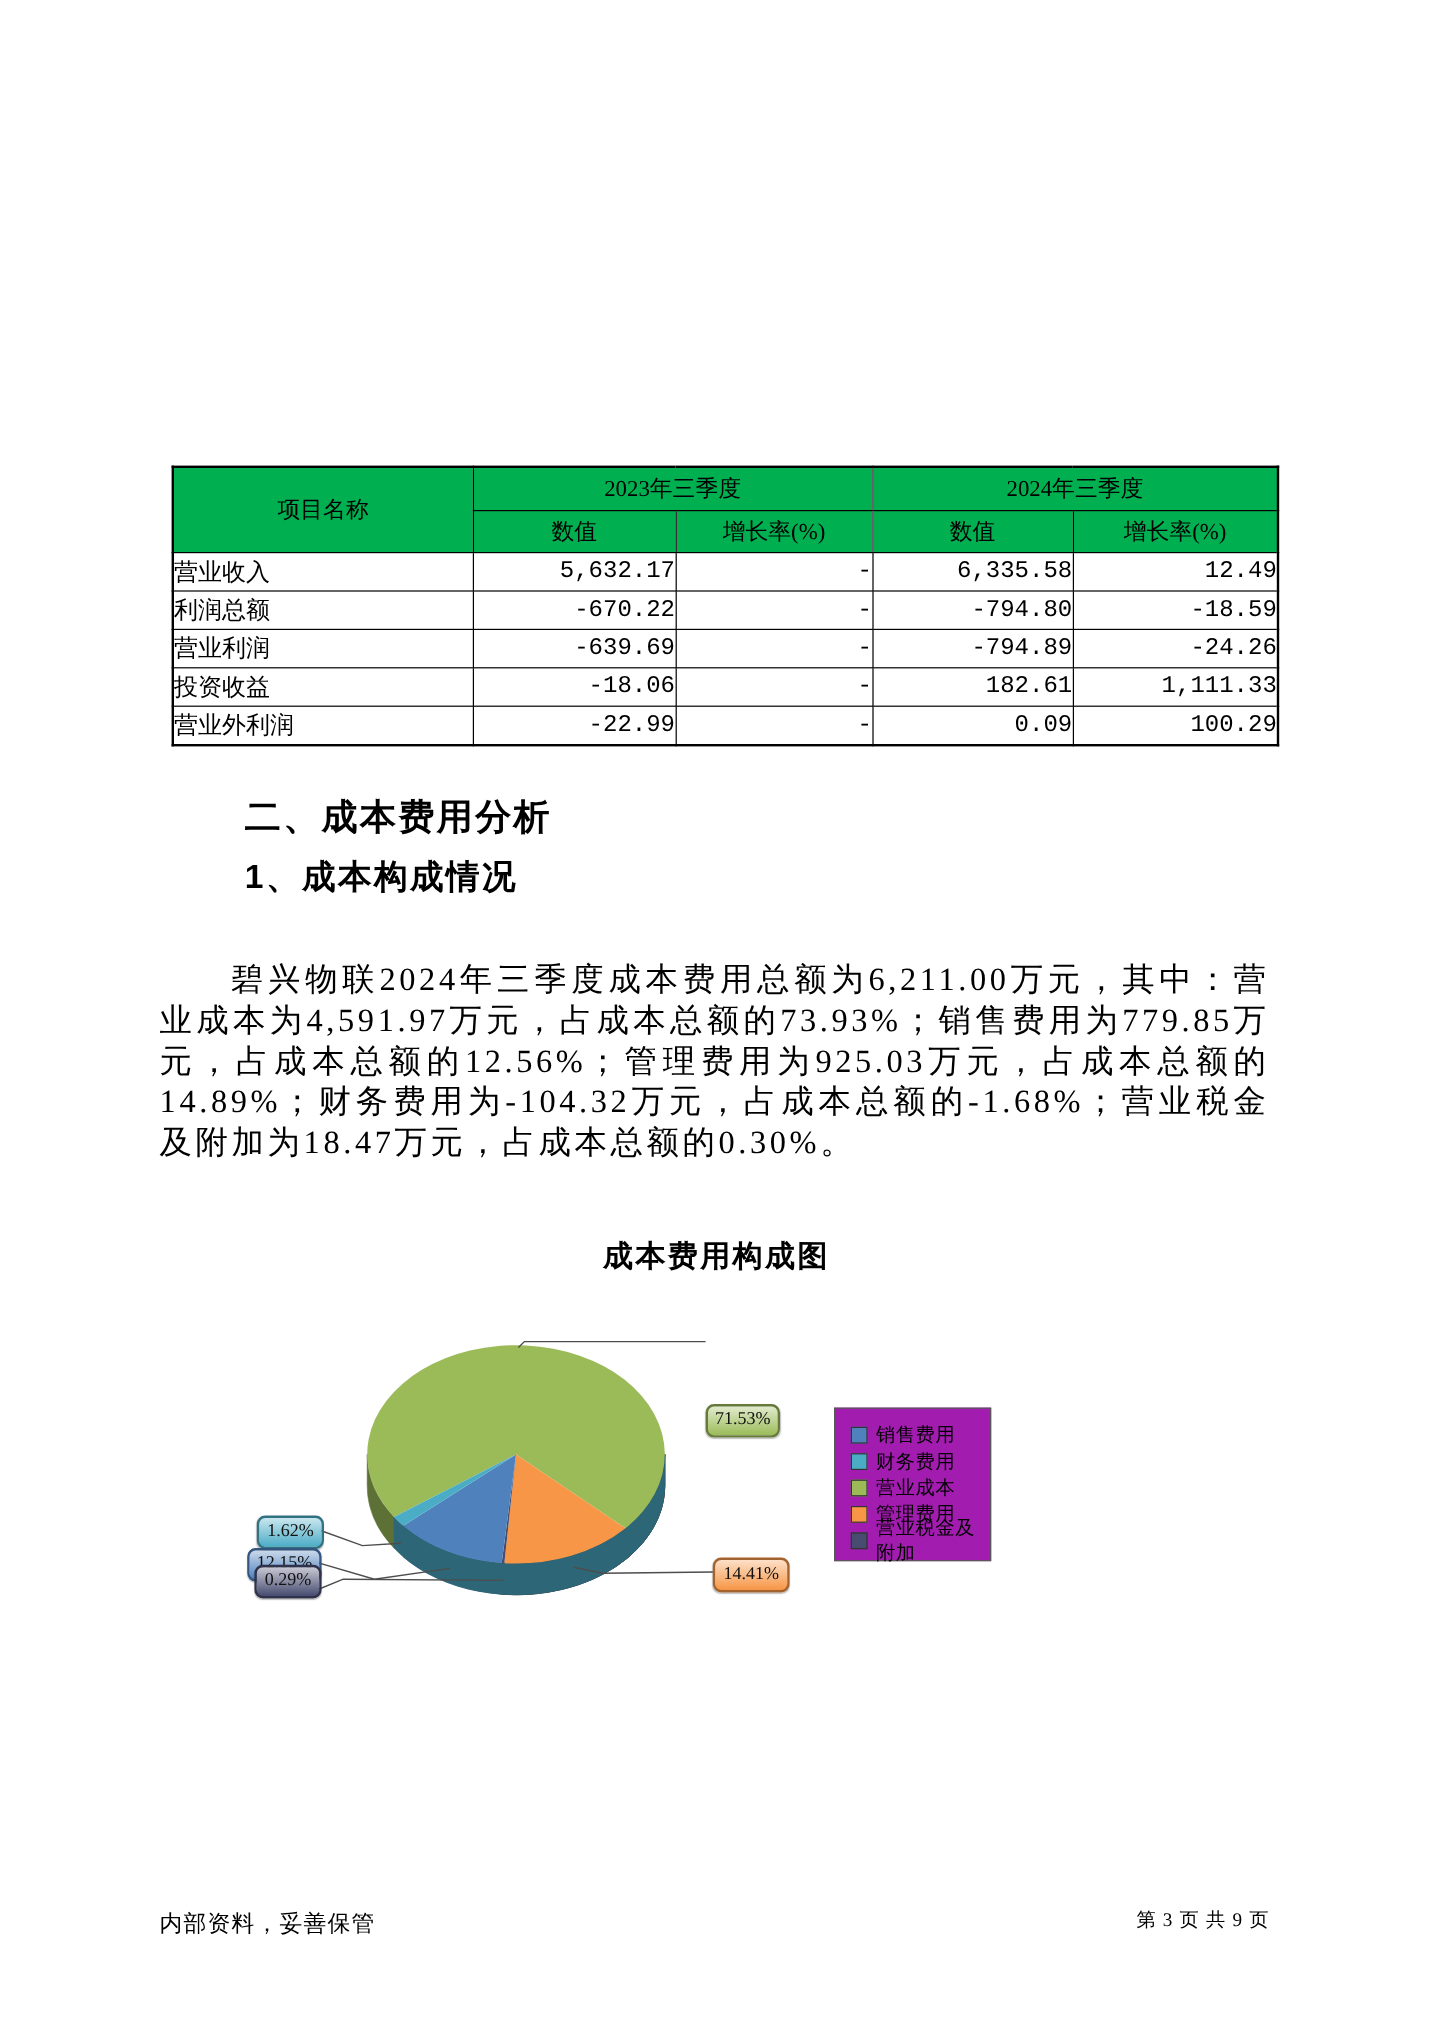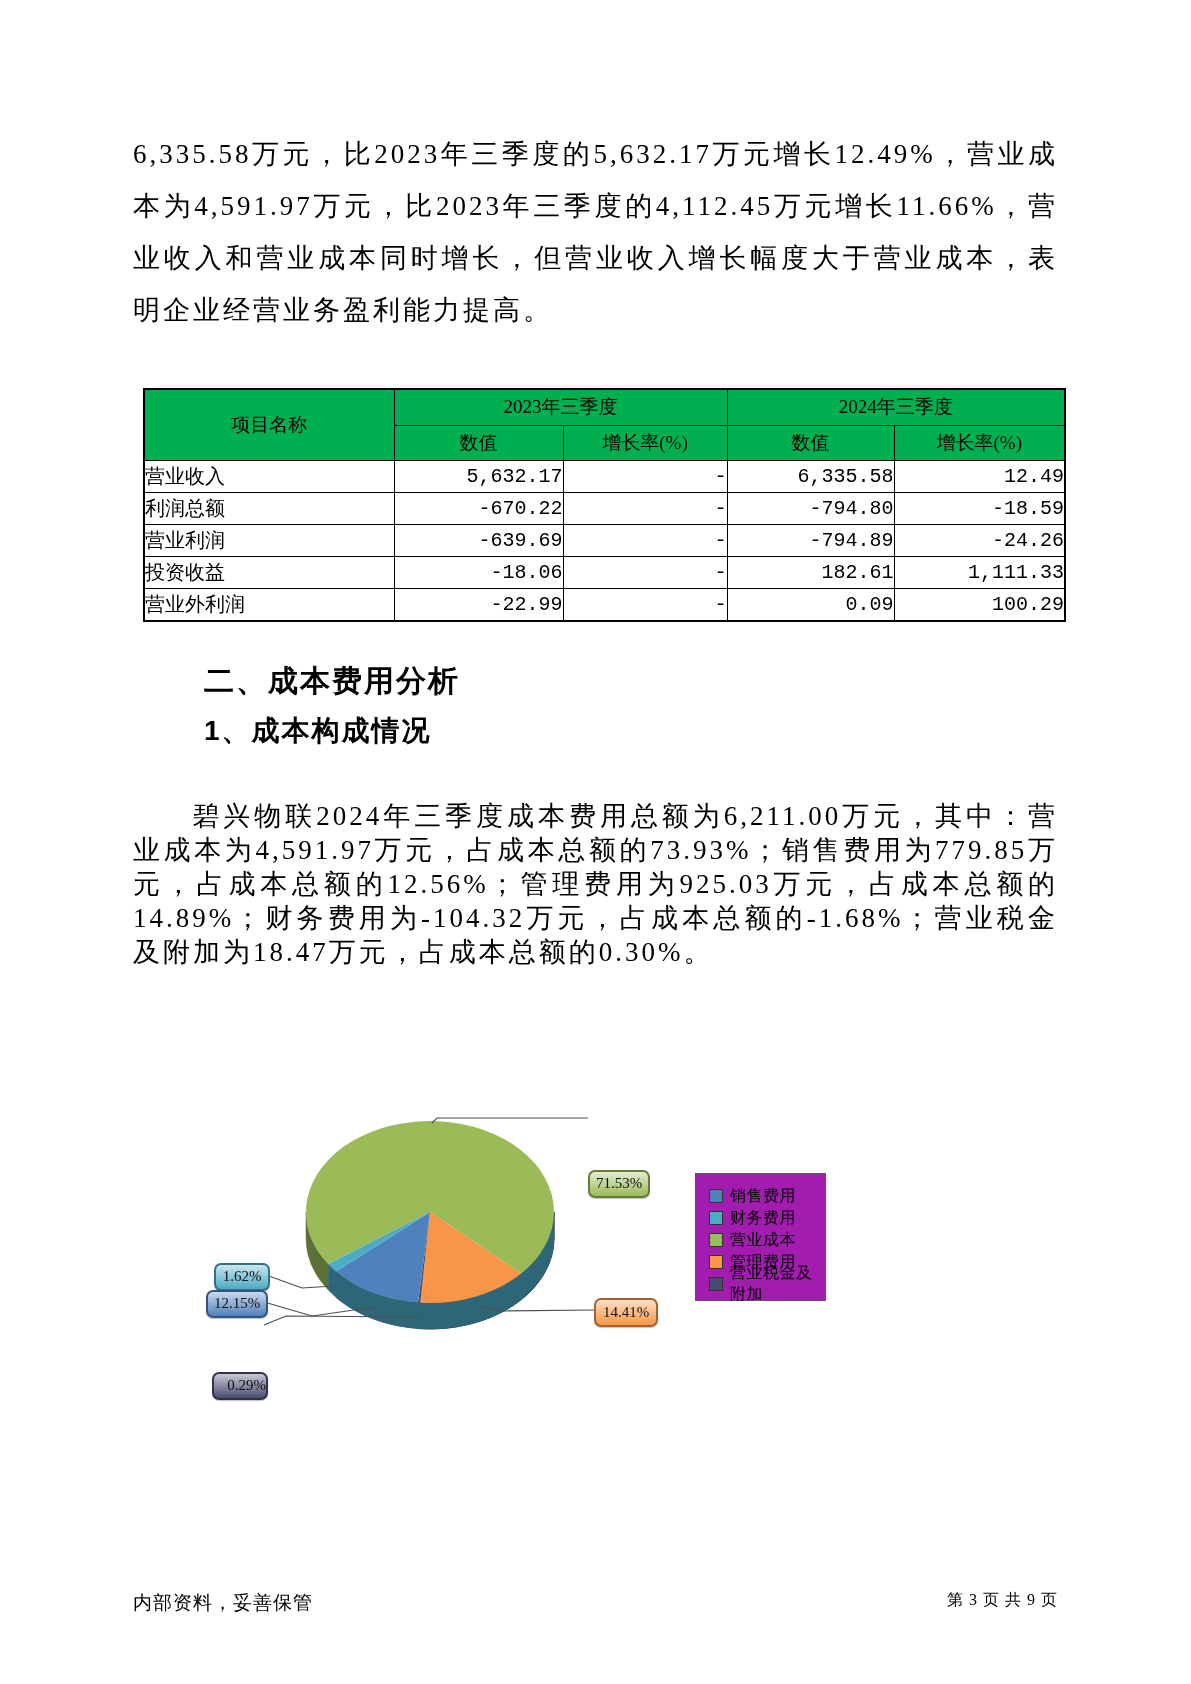--- a/index.html
+++ b/index.html
@@ -26,37 +26,36 @@
       font-family:"Liberation Sans","DejaVu Sans",sans-serif;letter-spacing:2px;}
   .chart-title{position:absolute;left:133px;top:1030px;width:928px;text-align:center;
                font-size:25px;font-weight:bold;
                font-family:"Liberation Sans","DejaVu Sans",sans-serif;letter-spacing:2px;}
   #pie-svg{position:absolute;left:130px;top:1080px;}
   .callout{position:absolute;height:24px;line-height:23px;text-align:center;font-size:15px;
            border-radius:7px;color:#111;box-shadow:0 1px 1px rgba(0,0,0,.25);}
   .co-cost {left:588px;top:1170px;width:58px;}
   .co-fin  {left:214px;top:1263px;width:52px;}
   .co-sales{left:206px;top:1290px;width:58px;}
-  .co-tax  {left:212px;top:1372px;width:52px;text-align:right;}
+  .co-tax  {left:212px;top:1304px;width:52px;}
   .co-admin{left:594px;top:1298px;width:60px;height:25px;line-height:24px;}
   .legend{position:absolute;left:695px;top:1173px;width:131px;height:128px;background:#a21caf;
           border:1px solid #595959;box-sizing:border-box;padding-top:11px;}
   .legend-item{display:flex;align-items:center;height:22px;padding-left:13px;
                font-size:16px;letter-spacing:0.5px;}
   .swatch{display:inline-block;width:12px;height:12px;border:1px solid #333;margin-right:7px;flex:none;}
   .footer-left{position:absolute;left:133px;top:1590px;font-size:19px;letter-spacing:1px;}
   .footer-right{position:absolute;left:700px;top:1590px;width:358px;text-align:right;
                 font-size:16px;letter-spacing:1px;}
 </style>
 </head>
 <body>
 
 <div class="page">
 
-  <p class="para p1">6,335.58万元，比2023年三季度的5,632.17万元增长12.49%，营业成本为4,591.97万元，比2023年三季度的4,112.45万元增长11.66%，营业收入和营业成本同时增长，但营业收入增长幅度大于营业成本，表明企业经营业务盈利能力提高。</p>
 
 
   <table class="profit">
     <colgroup>
       <col style="width:250px">
         <col style="width:169px">
         <col style="width:164px">
       <col style="width:167px">
         <col style="width:171px">
     </colgroup>
@@ -108,20 +107,21 @@
         <td class="num">100.29</td>
       </tr>
     </tbody>
   </table>
 
   <h2 class="h2">二、成本费用分析</h2>
   <h3 class="h3">1、成本构成情况</h3>
 
   <p class="para p2">碧兴物联2024年三季度成本费用总额为6,211.00万元，其中：营业成本为4,591.97万元，占成本总额的73.93%；销售费用为779.85万元，占成本总额的12.56%；管理费用为925.03万元，占成本总额的14.89%；财务费用为-104.32万元，占成本总额的-1.68%；营业税金及附加为18.47万元，占成本总额的0.30%。</p>
 
+  <div class="chart-title">成本费用构成图</div>
 
   <svg id="pie-svg" width="940" height="290" viewBox="130 1080 940 290" xmlns="http://www.w3.org/2000/svg">
       <path d="M 328.3011673916523 1264.065274483542 A 124 91 0 0 1 306 1212 l 0 26 A 124 91 0 0 0 328.3011673916523 1290.065274483542 Z" fill="rgb(93,112,53)" stroke="rgb(93,112,53)" stroke-width="0.5"></path>
       <path d="M 554 1212 A 124 91 0 0 1 521.2643187085641 1273.605065488019 l 0 26 A 124 91 0 0 0 554 1238 Z" fill="rgb(93,112,53)" stroke="rgb(93,112,53)" stroke-width="0.5"></path>
       <path d="M 554 1212 A 124 91 0 0 1 420.3055930964896 1302.7214676345056 l 0 26 A 124 91 0 0 0 554 1238 Z" fill="rgb(148,90,42)" stroke="rgb(148,90,42)" stroke-width="0.5"></path>
       <path d="M 554 1212 A 124 91 0 0 1 418.054809257833 1302.5767808798582 l 0 26 A 124 91 0 0 0 554 1238 Z" fill="rgb(43,46,67)" stroke="rgb(43,46,67)" stroke-width="0.5"></path>
       <path d="M 554 1212 A 124 91 0 0 1 336.03651782744157 1271.3794769017704 l 0 26 A 124 91 0 0 0 554 1238 Z" fill="rgb(47,77,113)" stroke="rgb(47,77,113)" stroke-width="0.5"></path>
       <path d="M 554 1212 A 124 91 0 0 1 328.30116739165226 1264.065274483542 l 0 26 A 124 91 0 0 0 554 1238 Z" fill="rgb(45,103,119)" stroke="rgb(45,103,119)" stroke-width="0.5"></path>
       <path d="M 430 1212 L 328.3011673916523 1264.065274483542 A 124 91 0 1 1 521.2643187085641 1273.605065488019 Z" fill="#9BBB59"></path>
       <path d="M 430 1212 L 521.2643187085641 1273.605065488019 A 124 91 0 0 1 420.3055930964898 1302.7214676345056 Z" fill="#F79646"></path>

